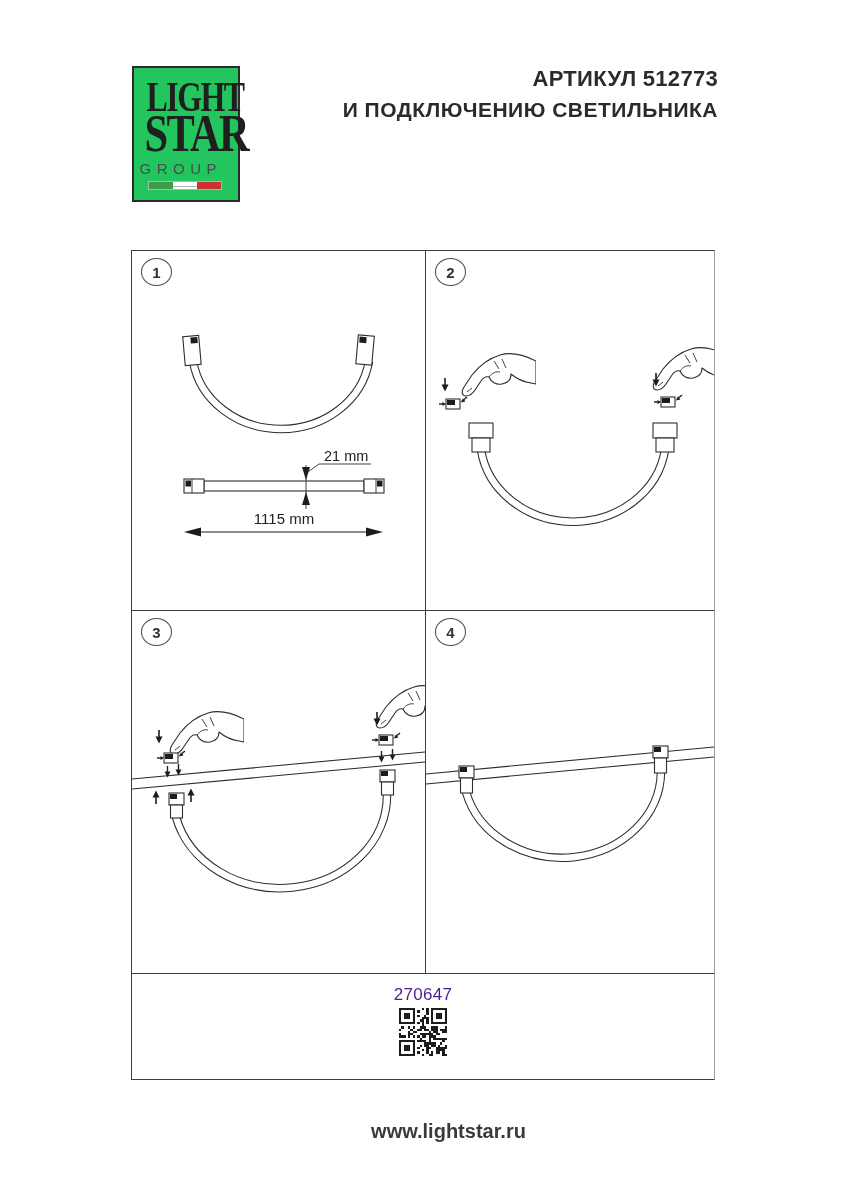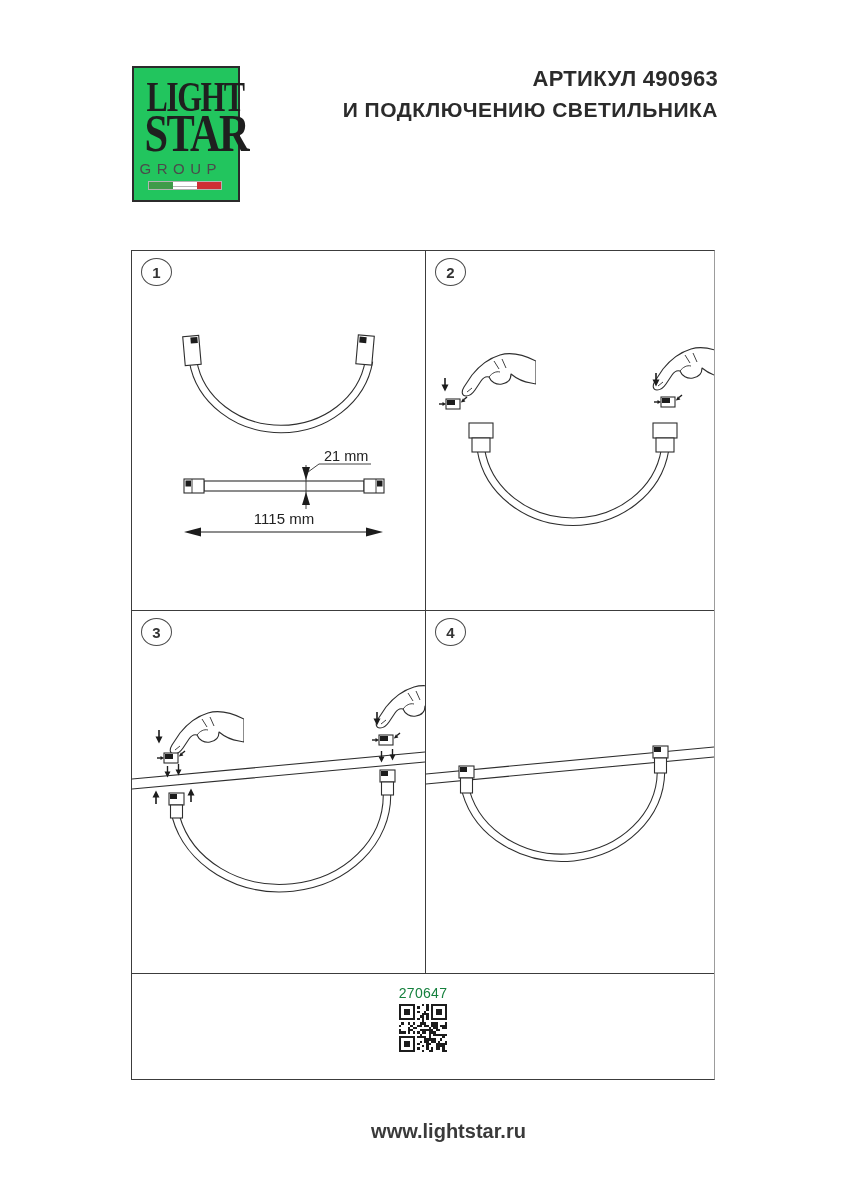--- a/index.html
+++ b/index.html
@@ -38,21 +38,21 @@
   .panel.p2{left:294px;top:0;width:288px;height:359px;}
   .panel.p3{left:0;top:360px;width:293px;height:362px;}
   .panel.p4{left:294px;top:360px;width:288px;height:362px;}
   .badge{position:absolute;left:9px;top:7px;width:29px;height:26px;border:1.3px solid #4a4a4a;
     border-radius:50%;display:flex;align-items:center;justify-content:center;
     font-size:15px;font-weight:600;color:#333;background:#fff;z-index:2;}
   svg.illus{position:absolute;left:0;top:0;}
   
   .info-row{position:absolute;left:0;top:723px;width:582px;height:105px;
     display:flex;flex-direction:column;align-items:center;}
-  .info-article{margin-top:11px;font-size:14px;letter-spacing:.3px;color:#15803d;}
+  .info-article{margin-top:11px;font-size:17px;letter-spacing:.3px;color:#4c1d95;}
   .qr-wrap{margin-top:3px;line-height:0;}
   
   .website{position:absolute;left:0;top:1120px;width:849px;text-align:center;
     font-size:20px;font-weight:bold;color:#3a3a3a;margin-left:24px;}
   
   .ln{fill:#fff;stroke:#2e2e2e;stroke-width:1.1;}
   .s{fill:none;stroke:#2e2e2e;stroke-width:1.1;}
   .thin{fill:none;stroke:#2e2e2e;stroke-width:.9;}
   .blk{fill:#1c1c1c;stroke:none;}
   .t-out{fill:none;stroke:#2e2e2e;stroke-width:8.5;}
@@ -94,21 +94,21 @@
   <div class="logo-star">STAR</div>
   <div class="logo-group">GROUP</div>
   <div class="logo-flag">
     <div class="fg" style="background: rgb(63, 155, 73);"></div>
     <div class="fw"></div>
     <div class="fr" style="background: rgb(207, 46, 53);"></div>
   </div>
 </div>
 
 <div class="header-text">
-  <div class="hdr-article">АРТИКУЛ 490963</div>
+  <div class="hdr-article">АРТИКУЛ 512773</div>
   <div class="hdr-instr2">И ПОДКЛЮЧЕНИЮ СВЕТИЛЬНИКА</div>
 </div>
 
 <div class="instr-grid">
   <div class="vdiv"></div>
   <div class="hdiv1"></div>
   <div class="hdiv2"></div>
 
   <div class="panel p1">
     <div class="badge">1</div>

